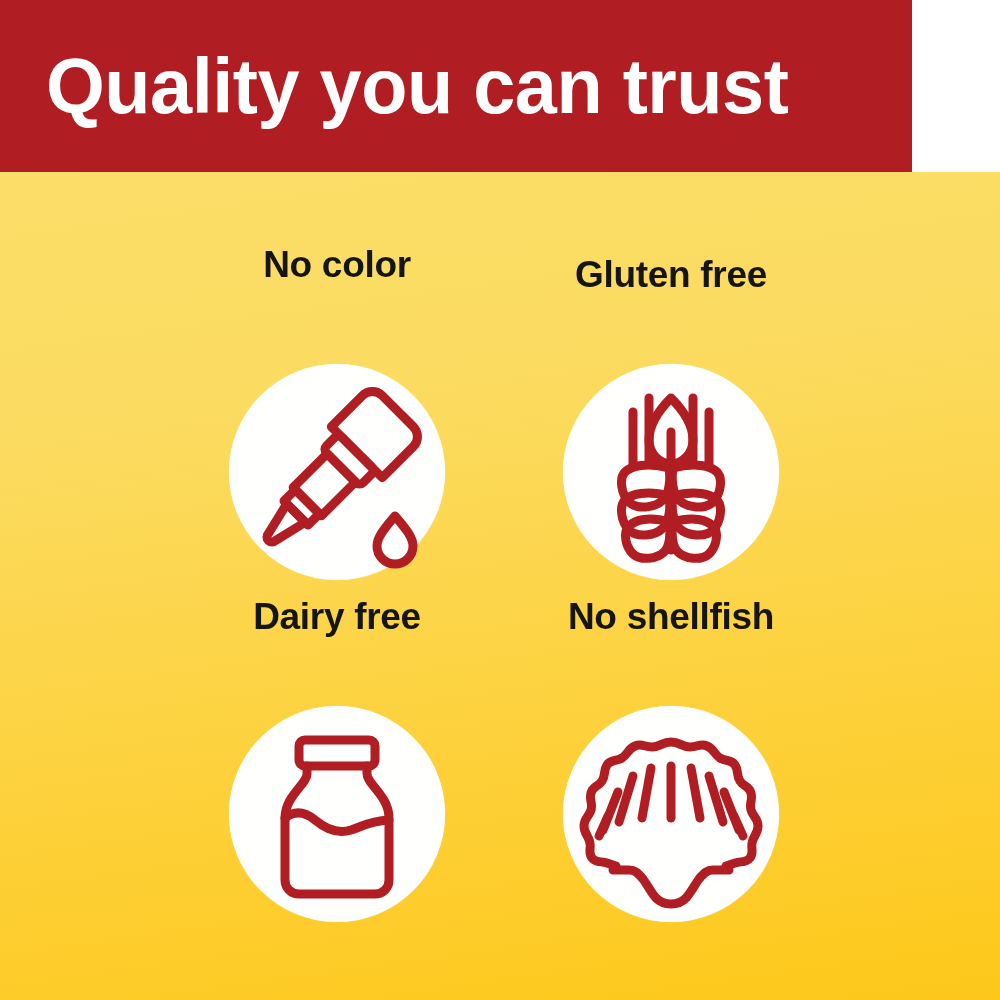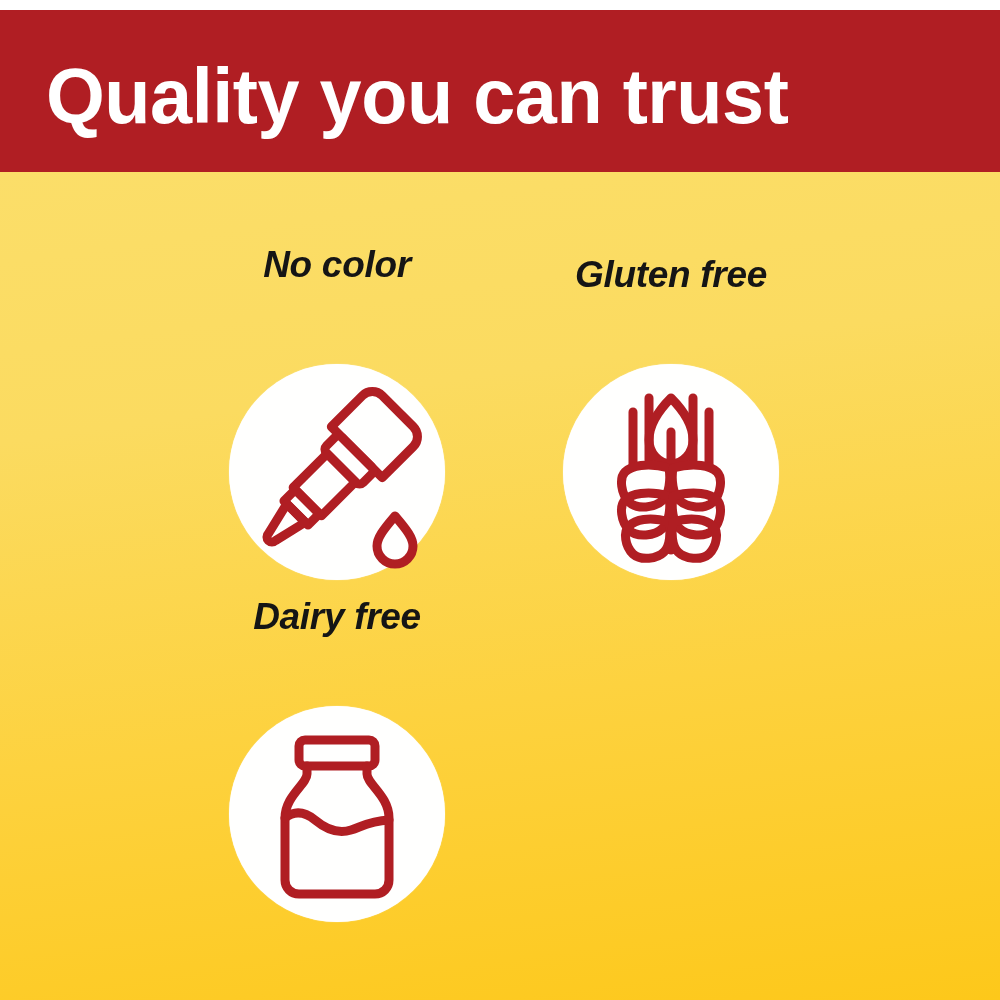--- a/index.html
+++ b/index.html
@@ -20,22 +20,22 @@
     width: 1000px;
     height: 1000px;
     box-sizing: border-box;
     overflow: hidden;
   }
 
   
   .header-band {
     position: absolute;
     left: 0;
-    top: 10px;
-    width: 1000px;
+    top: 0;
+    width: 912px;
     height: 172px;
     background: #B01E23;
   }
   .header-title {
     position: absolute;
     left: 46px;
     top: 36px;
     width: 930px;
     height: 100px;
     line-height: 100px;
@@ -65,21 +65,20 @@
     left: 0;
     top: 172px;
     width: 1000px;
     height: 828px;
   }
 
   .feature {
     position: absolute;
     width: 300px;
     height: 400px;
-    font-style: italic;
   }
   .feature-r1c1 { left: 187px; top: 70px; }
   .feature-r1c2 { left: 521px; top: 70px; }
   .feature-r2c1 { left: 187px; top: 412px; }
   .feature-r2c2 { left: 521px; top: 412px; }
 
   .feature-label {
     position: absolute;
     left: 0;
     top: 0;
@@ -190,15 +189,41 @@
             <rect x="70" y="34" width="76" height="26" rx="6"></rect>
 
             <path d="M78 60 v8 c0 10 -22 22 -22 44 v62 c0 8 6 14 14 14 h76 c8 0 14 -6 14 -14 v-62 c0 -22 -22 -34 -22 -44 v-8"></path>
 
             <path d="M56 112 c10 -8 20 -6 30 2 c12 10 24 14 36 10 c10 -3 18 -9 38 -10"></path>
           </g>
         </svg>
       </div>
     </div>
 
+    <div class="feature feature-r2c2">
+      <div class="feature-label single">No shellfish</div>
+      <div class="icon-circle">
+        <svg class="icon-svg" viewBox="0 0 216 216">
+          <g fill="none" stroke="#B01E23" stroke-width="9" stroke-linecap="round" stroke-linejoin="round">
+
+            <path d="M108 36
+                     c-9 0 -11 5 -19 5 c-8 0 -10 -4 -17 -1 c-7 3 -7 8 -13 12 c-7 4 -11 1 -15 7 c-4 6 -1 10 -5 16 c-4 6 -9 5 -11 12 c-2 7 2 10 0 17 c-2 7 -7 8 -7 16 c0 8 5 10 6 17 c1 6 -2 10 2 15 c4 5 9 3 15 5 l9 3
+                     M108 36
+                     c9 0 11 5 19 5 c8 0 10 -4 17 -1 c7 3 7 8 13 12 c7 4 11 1 15 7 c4 6 1 10 5 16 c4 6 9 5 11 12 c2 7 -2 10 0 17 c2 7 7 8 7 16 c0 8 -5 10 -6 17 c-1 6 2 10 -2 15 c-4 5 -9 3 -15 5 l-9 3"></path>
+
+            <path d="M50 164 h16 c6 0 9 3 14 9 c5 7 9 15 13 19 c5 5 10 6 15 6 c5 0 10 -1 15 -6 c4 -4 8 -12 13 -19 c5 -6 8 -9 14 -9 h16"></path>
+
+            <path d="M108 60 V112"></path>
+            <path d="M88 62 L79 112"></path>
+            <path d="M128 62 L137 112"></path>
+            <path d="M70 70 L56 116"></path>
+            <path d="M146 70 L160 116"></path>
+            <path d="M55 86 L40 124" stroke-dasharray="0 0"></path>
+            <path d="M161 86 L176 124"></path>
+            <path d="M45 110 L36 130"></path>
+            <path d="M171 110 L180 130"></path>
+          </g>
+        </svg>
+      </div>
+    </div>
 
   </div>
 </div>
 
 </body></html>

